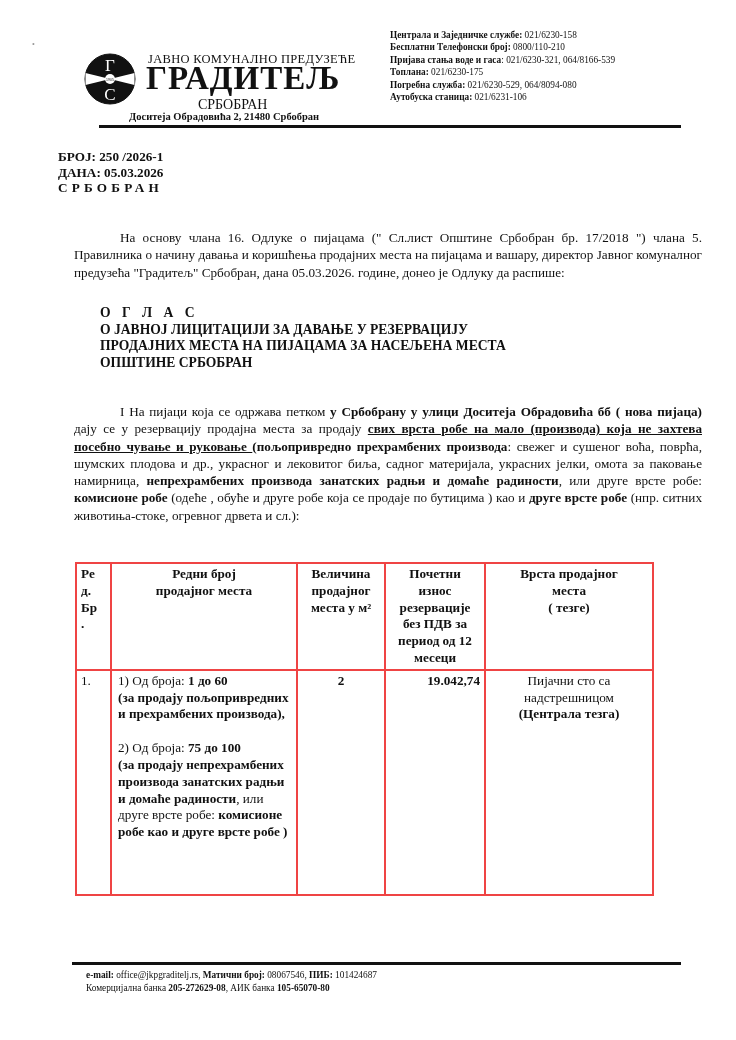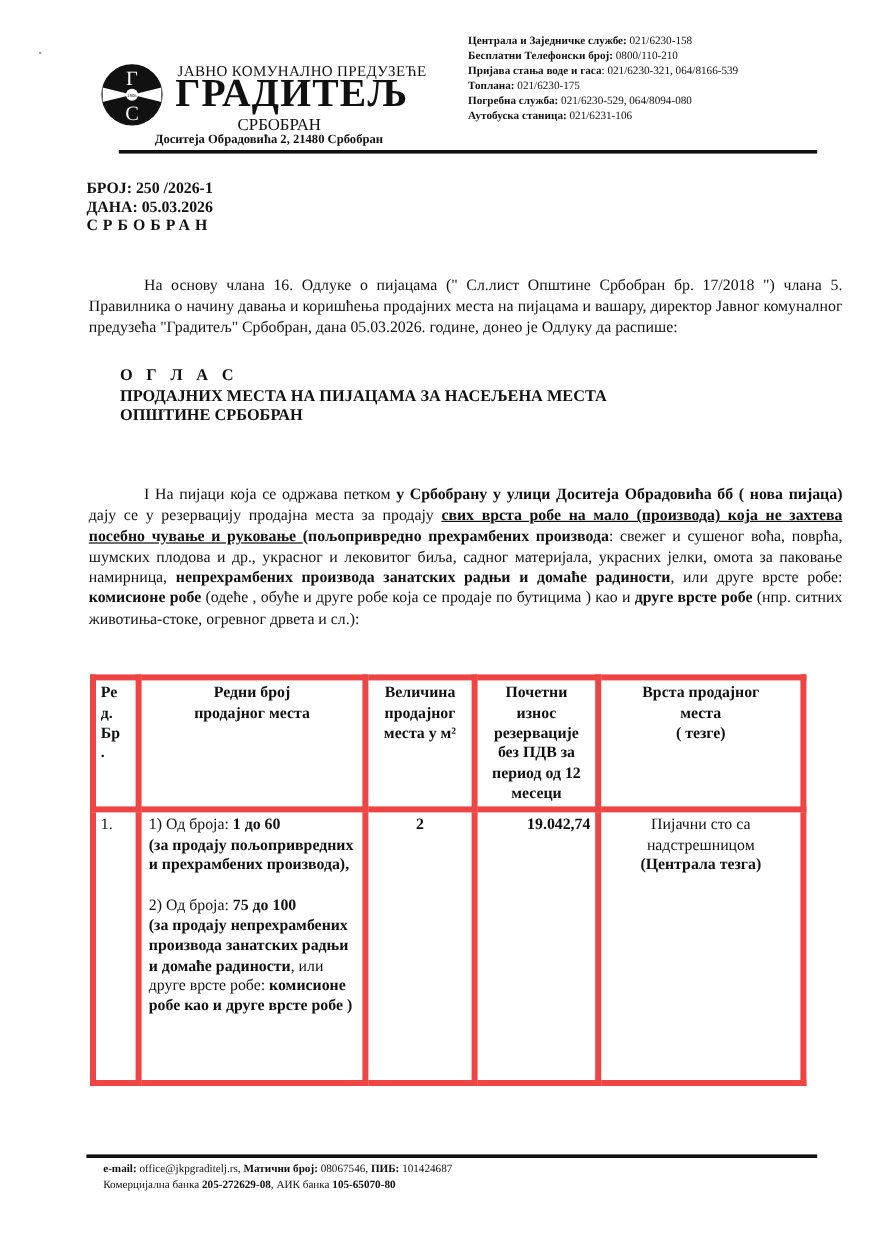--- a/index.html
+++ b/index.html
@@ -8,29 +8,29 @@
   .abs { position:absolute; }
   
   .logo { left:84px; top:53px; width:52px; height:52px; }
   .org-line1 { left:148px; top:52px; font-size:12.5px; letter-spacing:0.3px; white-space:nowrap; }
   .org-name { left:146px; top:60px; font-size:33px; font-weight:bold; letter-spacing:1px; white-space:nowrap; line-height:36px; }
   .org-city { left:198px; top:97px; font-size:14px; white-space:nowrap; }
   .org-addr { left:129px; top:111px; font-size:10.5px; font-weight:bold; white-space:nowrap; }
   .contacts { left:390px; top:29px; font-size:9.3px; line-height:12.4px; white-space:nowrap; }
   .contacts b { font-weight:bold; }
   .rule-top { left:99px; top:125px; width:582px; height:3px; background:#111; }
-  .meta { left:72px; top:149px; font-size:13.2px; font-weight:bold; line-height:15.5px; white-space:nowrap; }
+  .meta { left:58px; top:149px; font-size:13.2px; font-weight:bold; line-height:15.5px; white-space:nowrap; }
   .meta .city { letter-spacing:4.2px; }
   .para { left:74px; width:628px; font-size:13.2px; line-height:17.3px; text-align:justify;margin-top:14px; }
   .para .indent { display:inline-block; width:46px; }
   .title { left:100px; width:560px; top:305px; text-align:left; font-size:13.6px; font-weight:bold; line-height:16.5px; }
   .title .oglas { letter-spacing:4px; }
   u { text-decoration:underline; }
   table.main { position:absolute; left:75px; top:562px; border-collapse:collapse; font-size:13.2px; line-height:16.8px; }
-  table.main td, table.main th { border:5px solid #ef4444; vertical-align:top; padding:2px 4px; }
+  table.main td, table.main th { border:2px solid #ef4444; vertical-align:top; padding:2px 4px; }
   table.main th { font-weight:bold; text-align:center; }
   .c1 { width:25px; text-align:left !important; }
   .c2 { width:174px; }
   .c3 { width:78px; }
   .c4 { width:90px; }
   .c5 { width:158px; }
   .hdr-row th { height:99px; }
   .data-row td { height:219px; }
   .rule-bot { left:72px; top:962px; width:609px; height:3px; background:#111; }
   .footer { left:86px; top:969px; font-size:9.3px; line-height:12.6px; white-space:nowrap; }
@@ -70,20 +70,21 @@
 <div class="abs meta">
   <div>БРОЈ:  250 /2026-1</div>
   <div>ДАНА: 05.03.2026</div>
   <div class="city">СРБОБРАН</div>
 </div>
 
 <div class="abs para" style="top:215px;"><span class="indent"></span><span>На основу члана 16. Одлуке о пијацама (" Сл.лист Општине Србобран бр. 17/2018 ") члана 5. Правилника о начину давања и коришћења продајних места на пијацама и вашару, директор Јавног комуналног предузећа "Градитељ" Србобран, дана 05.03.2026. године, донео је Одлуку да распише:</span></div>
 
 <div class="abs title">
   <div class="oglas">О Г Л А С</div>
+  <div>О ЈАВНОЈ ЛИЦИТАЦИЈИ ЗА ДАВАЊЕ У РЕЗЕРВАЦИЈУ</div>
   <div>ПРОДАЈНИХ МЕСТА НА ПИЈАЦАМА  ЗА НАСЕЉЕНА МЕСТА</div>
   <div>ОПШТИНЕ СРБОБРАН</div>
 </div>
 
 <div class="abs para" style="top:389px;"><span class="indent"></span><span>I На  пијаци која се одржава петком </span><b>у Србобрану  у улици Доситеја Обрадовића бб ( нова пијаца)</b><span> дају се у резервацију продајна места за продају </span><b><u>свих врста робе на мало (производа) која не захтева посебно чување и руковање </u></b><b>(пољопривредно прехрамбених производа</b><span>: свежег и сушеног воћа, поврћа, шумских плодова и др., украсног и лековитог биља, садног материјала, украсних јелки, омота за паковање намирница,  </span><b>непрехрамбених производа занатских  радњи и домаће радиности</b><span>, или друге врсте робе: </span><b>комисионе робе</b><span>  (одеће , обуће и друге робе која се продаје по бутицима ) као и </span><b>друге врсте робе</b><span>  (нпр. ситних животиња-стоке, огревног дрвета и сл.):</span></div>
 
 <table class="main">
   <tbody>
       <tr class="hdr-row">
     <th class="c1" style="word-break:break-all;">Ре<br>д.<br>Бр<br>.</th>

